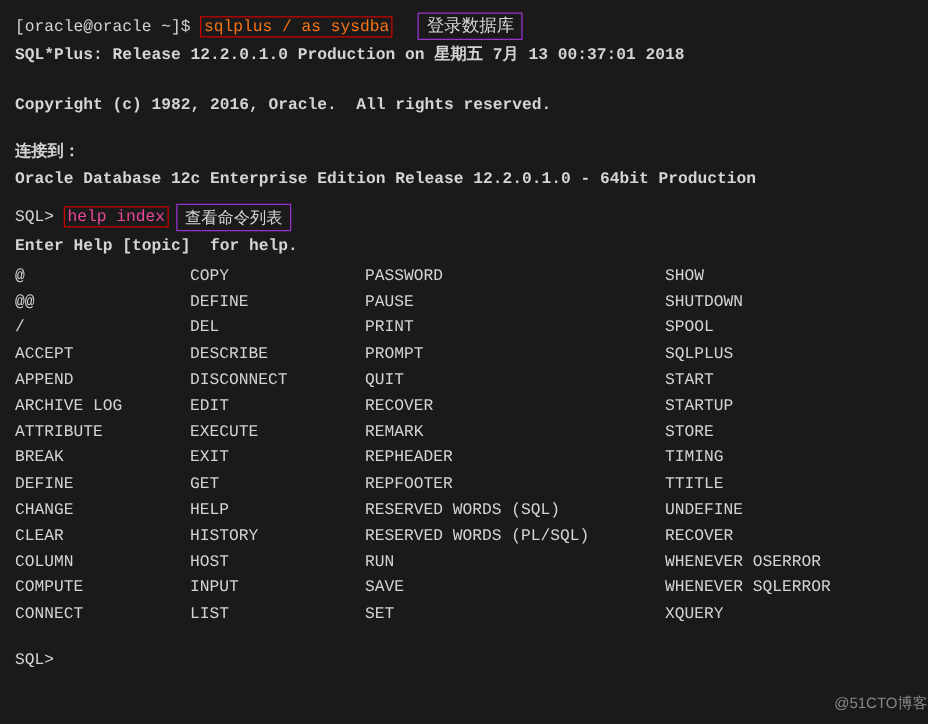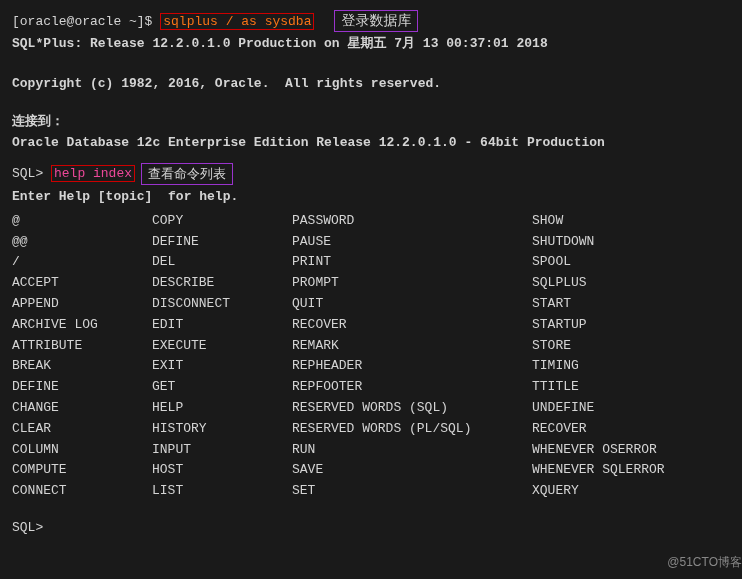--- a/index.html
+++ b/index.html
@@ -143,22 +143,22 @@
       <div class="cmd-cell">DEFINE</div>
       <div class="cmd-cell">DEL</div>
       <div class="cmd-cell">DESCRIBE</div>
       <div class="cmd-cell">DISCONNECT</div>
       <div class="cmd-cell">EDIT</div>
       <div class="cmd-cell">EXECUTE</div>
       <div class="cmd-cell">EXIT</div>
       <div class="cmd-cell">GET</div>
       <div class="cmd-cell">HELP</div>
       <div class="cmd-cell">HISTORY</div>
+      <div class="cmd-cell">HOST</div>
       <div class="cmd-cell">INPUT</div>
-      <div class="cmd-cell">HOST</div>
       <div class="cmd-cell">LIST</div>
     </div>
 
     <div>
       <div class="cmd-cell">PASSWORD</div>
       <div class="cmd-cell">PAUSE</div>
       <div class="cmd-cell">PRINT</div>
       <div class="cmd-cell">PROMPT</div>
       <div class="cmd-cell">QUIT</div>
       <div class="cmd-cell">RECOVER</div>

